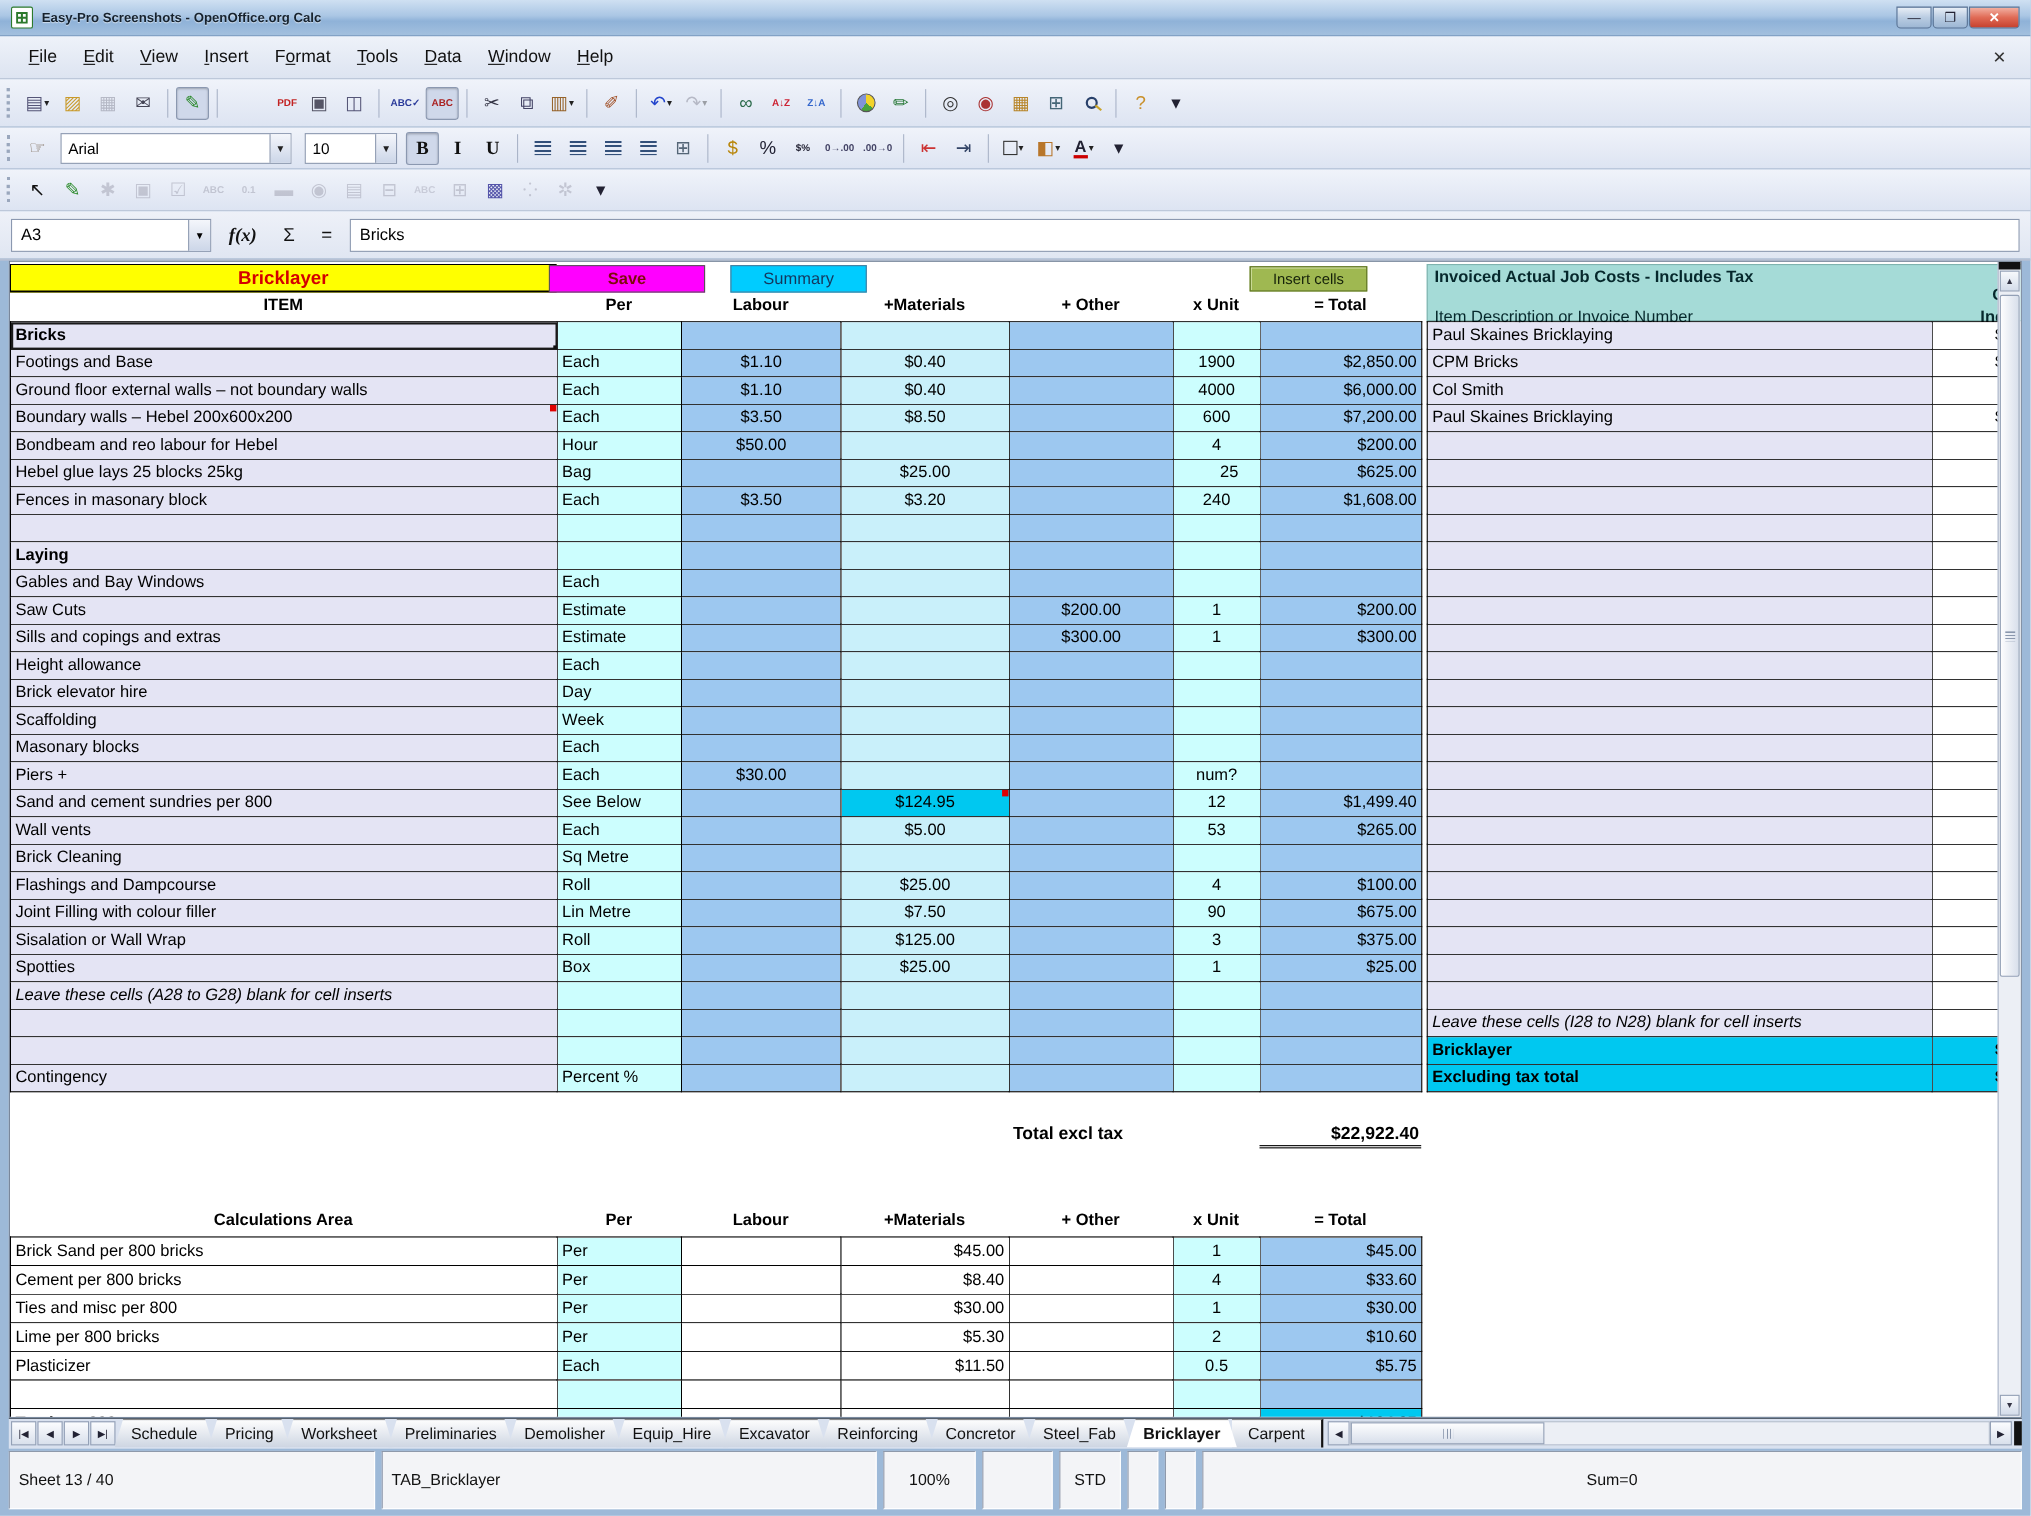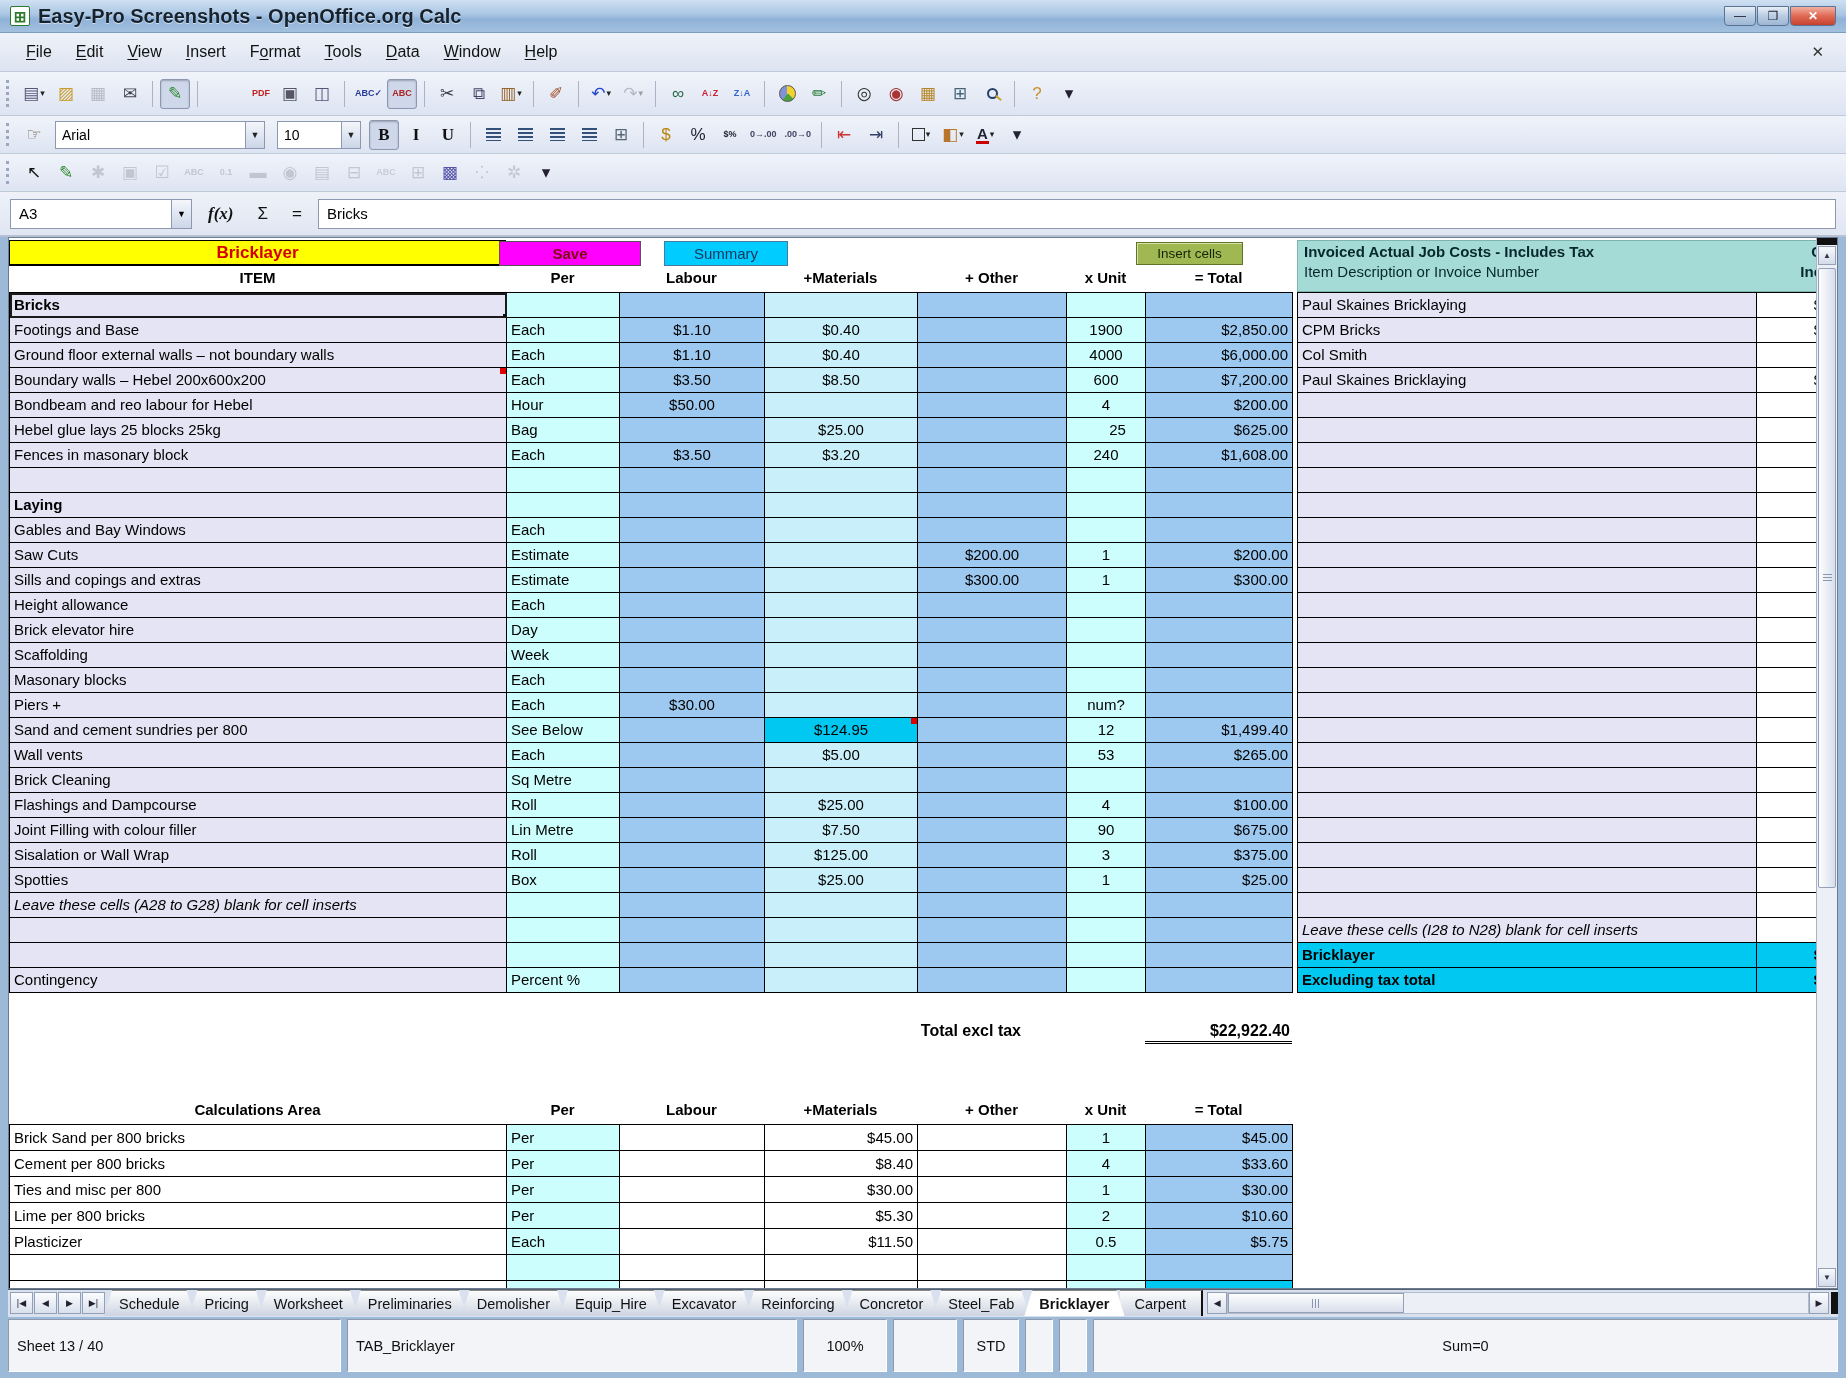--- a/index.html
+++ b/index.html
@@ -12,21 +12,21 @@
   .window { position:absolute; inset:0; display:flex; flex-direction:column; }
 
   
   .titlebar {
     height:33px; flex:none; display:flex; align-items:center; padding:0 10px; gap:8px;
     background:linear-gradient(180deg,#cfe0f2 0%,#aac6e4 45%,#8fb2d8 60%,#a3c0de 100%);
     border-bottom:1px solid #7d9cc0;
   }
   .app-icon { width:20px; height:20px; flex:none; background:#fff; border:1px solid #2c7a2c;
     display:grid; place-items:center; color:#2c7a2c; font-size:15px; font-weight:bold; line-height:1; border-radius:2px;}
-  .title-text { font-size:20px; font-weight:bold; color:#16222e; text-shadow:0 1px 1px rgba(255,255,255,.6); }
+  .title-text { font-size:12px; font-weight:bold; color:#16222e; text-shadow:0 1px 1px rgba(255,255,255,.6); }
   .winbtns { margin-left:auto; display:flex; gap:1px; }
   .winbtn { height:20px; width:32px; border:1px solid #5a7394; border-radius:0 0 4px 4px;
     background:linear-gradient(#e8eef6,#b9cce2 50%,#9db7d4); color:#223; font-size:12px;
     display:grid; place-items:center; line-height:1;}
   .winbtn.close { width:46px; background:linear-gradient(#f2b0a2,#e06a55 50%,#c6412e); color:#fff; font-weight:bold;}
 
   
   .menubar { height:39px; flex:none; display:flex; align-items:center; padding:0 14px;
     background:linear-gradient(#eef2f9,#dde4f1); border-bottom:1px solid #c0c9da; font-size:16px; color:#111;}
   .menu-item { padding:4px 12px; cursor:default; }
@@ -95,21 +95,21 @@
   .c-lav { background:#e4e4f4; } .c-pale { background:#ccfefe; } .c-paled { background:#c9f0fa; }
   .c-blue { background:#9dc8f0; } .c-cyan { background:#00c8f0; } .c-white { background:#fff; }
   td.bold { font-weight:bold; } td.ital { font-style:italic; }
   td.al-l { text-align:left; } td.al-c { text-align:center; } td.al-r { text-align:right; }
   td.comment::after { content:""; position:absolute; top:0; right:0; width:6px; height:6px; background:#e00000; }
   td.sel { outline:2px solid #1a1a1a; outline-offset:-2px; overflow:visible; }
   td.sel::after { content:""; position:absolute; right:-3px; bottom:-3px; width:6px; height:6px; background:#111; z-index:5;}
 
   .inv-head { left:1288px; top:2px; width:556px; height:52px; background:#a5dbd7; border:1px solid #7fb3ae; padding:2px 6px;
     font-size:15px; color:#06282c;}
-  .inv-head .l1 { font-weight:bold; display:flex; } .inv-head .l2 { display:flex; margin-top:3px;}
+  .inv-head .l1 { font-weight:bold; display:flex;flex-direction:column; } .inv-head .l2 { display:flex; margin-top:3px;}
   .inv-head .rt { margin-left:auto; font-weight:bold; padding-right:24px; }
 
   .total-row { left:0; top:781px; width:1283px; height:28px; }
   .total-label { position:absolute; left:700px; width:312px; text-align:right; font-weight:bold; font-size:16px; top:3px;}
   .total-value { position:absolute; left:1136px; width:147px; text-align:right; font-weight:bold; font-size:16px; top:3px;
     border-bottom:3px double #000; padding:0 2px 1px 0;}
 
   .calc-head { left:0; top:860px; height:26px; width:1283px; }
   .calc-head span { position:absolute; top:0; height:26px; line-height:24px; text-align:center; font-weight:bold; font-size:15px;}
 

